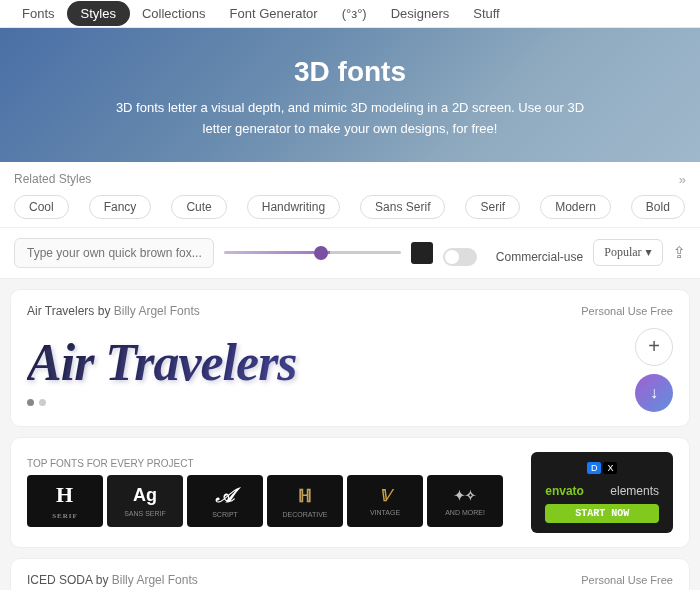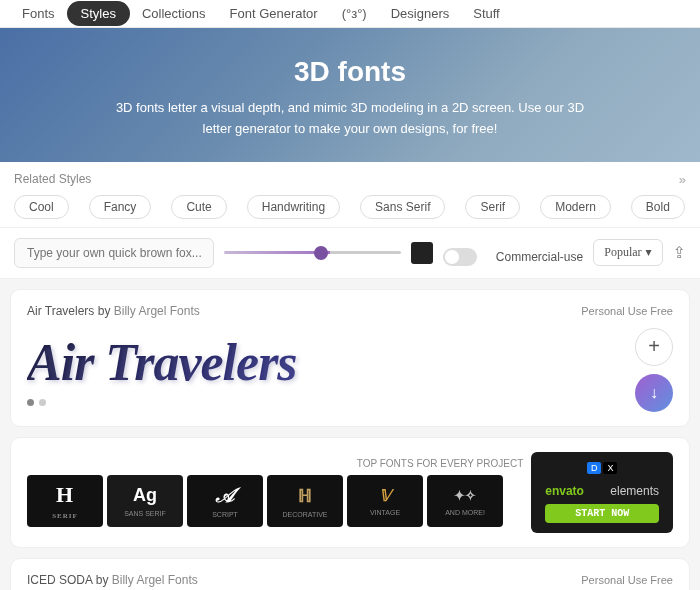--- a/index.html
+++ b/index.html
@@ -289,21 +289,21 @@
       border-radius: 10px;
       padding: 14px 16px;
       border: 1px solid #eee;
       display: flex;
       gap: 8px;
       align-items: center;
     }
     .ad-label {
       font-size: 10px;
       color: #888;
-      text-align: right;
+      text-align: left;
       margin-bottom: 6px;
     }
     .font-thumbs {
       display: flex;
       gap: 4px;
       flex: 1;
     }
     .font-thumb {
       width: 76px;
       height: 52px;

